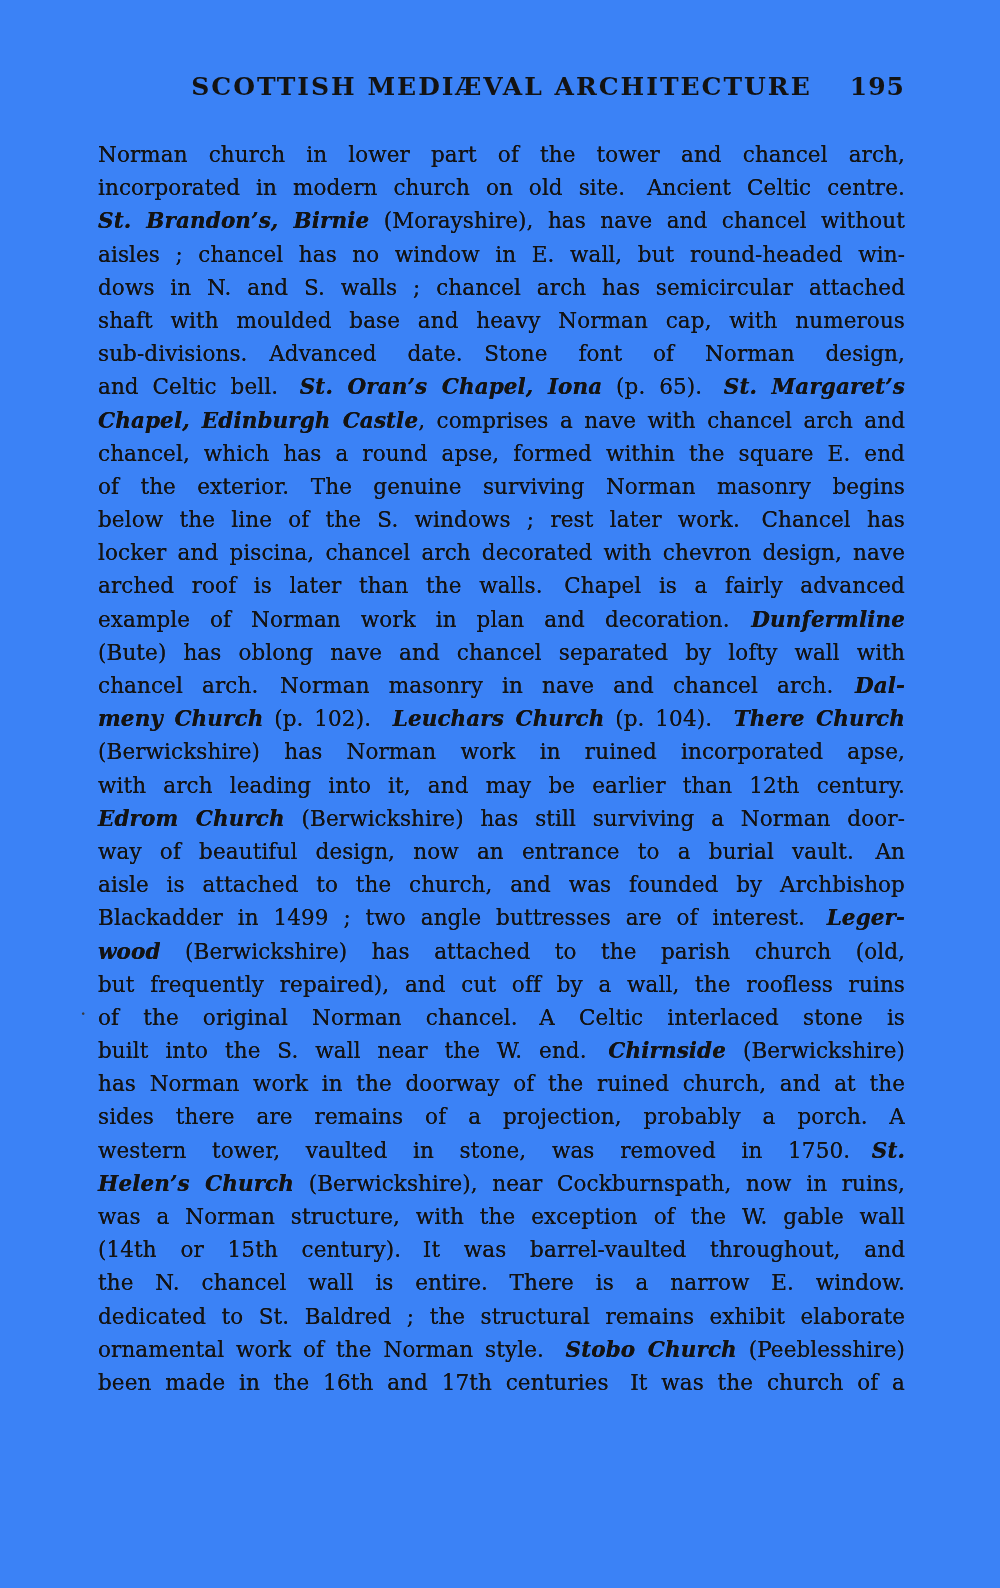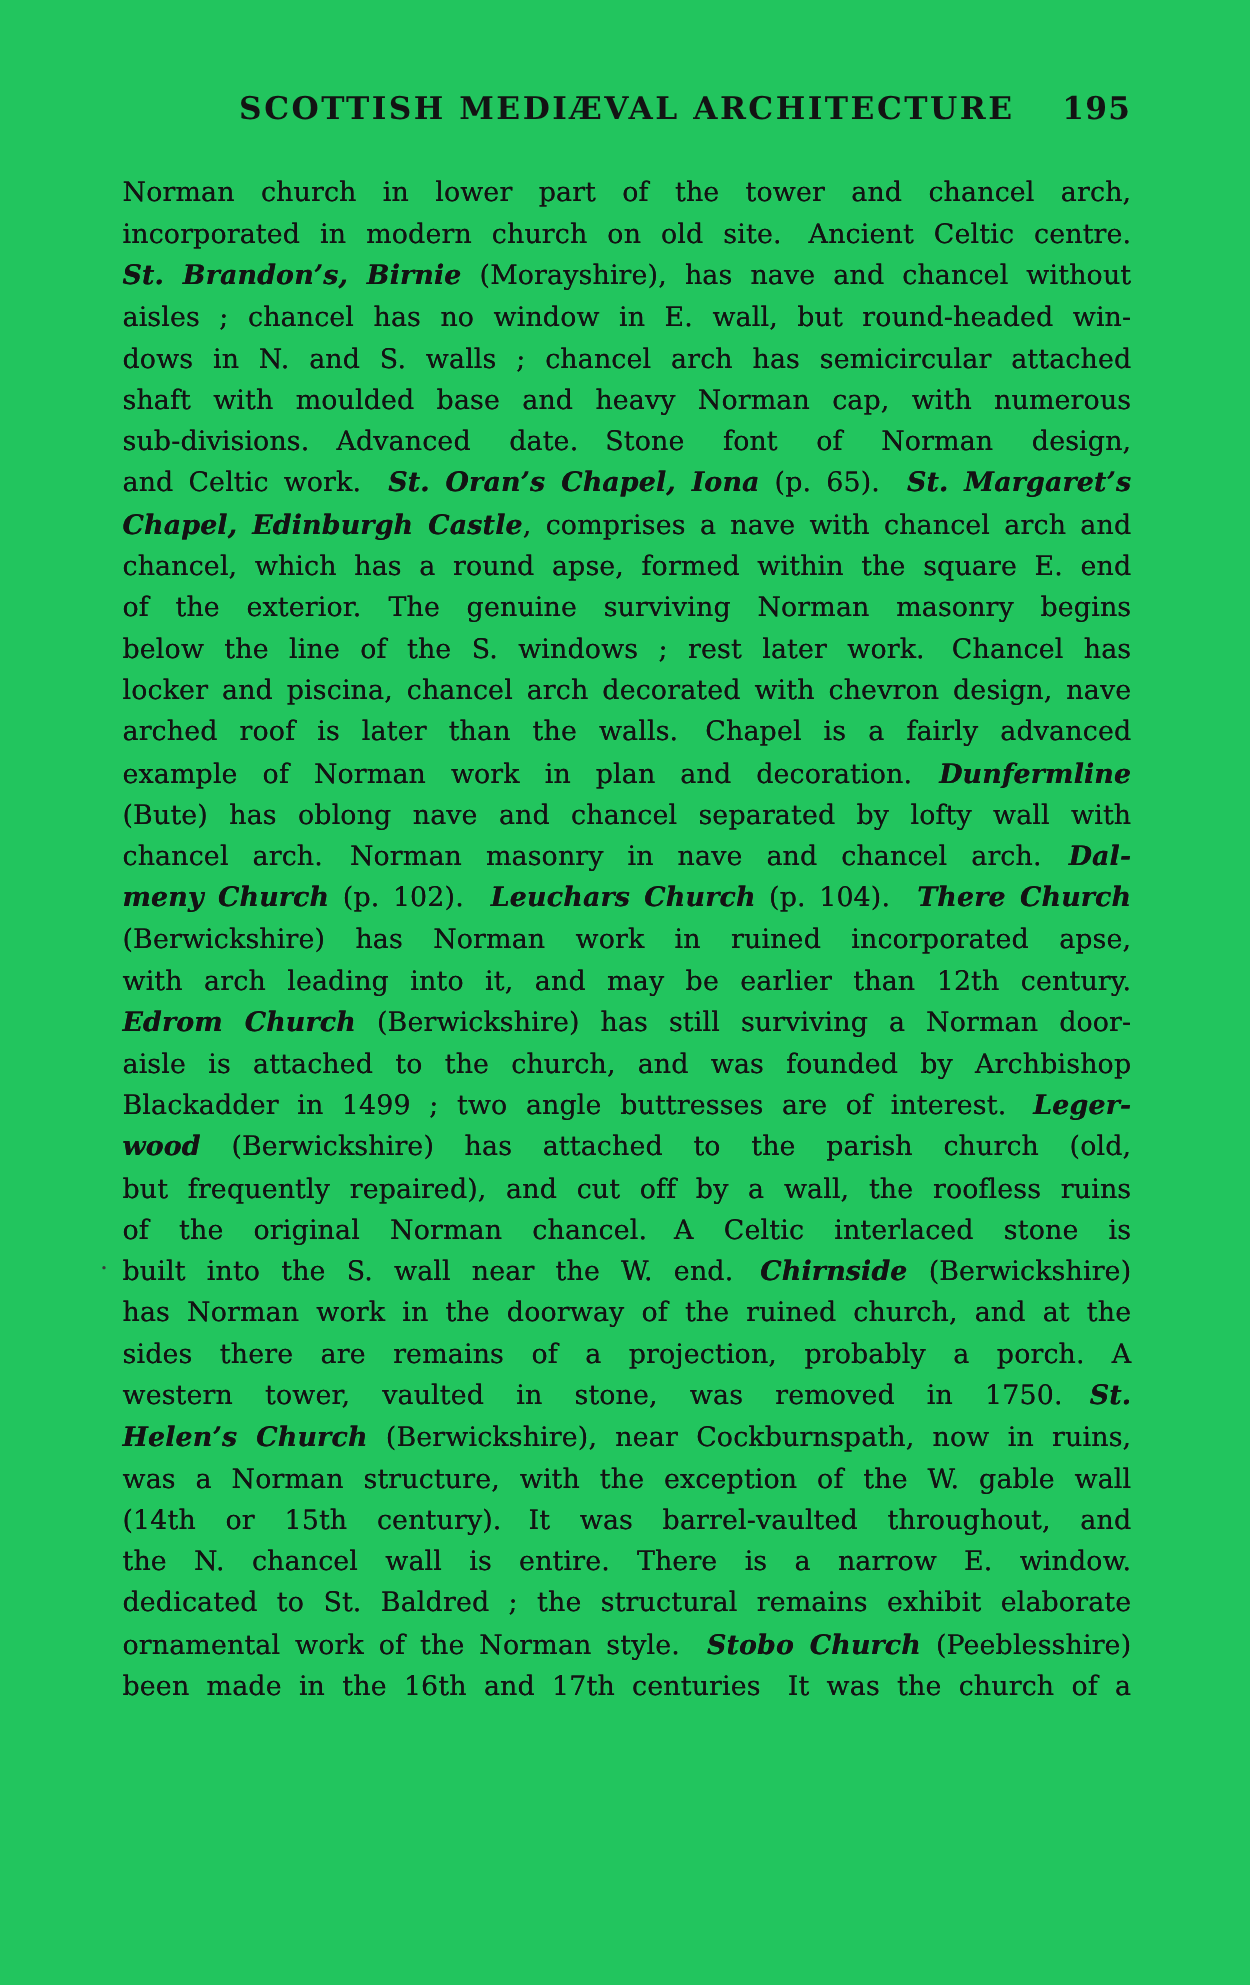--- a/index.html
+++ b/index.html
@@ -4,21 +4,21 @@
 <style>
   html, body {
     margin: 0;
     padding: 0;
     background: #ffffff;
   }
   .page {
     position: relative;
     width: 1000px;
     height: 1588px;
-    background: #22c55e;
+    background: #3b82f6;
     overflow: hidden;
     font-family: "DejaVu Serif", "Liberation Serif", serif;
     color: #131313;
   }
   .running-head {
     position: absolute;
     top: 72px;
     left: 98px;
     width: 807px;
     display: flex;
@@ -79,34 +79,35 @@
   <span class="page-number">195</span>
 
   <div class="text-block">
       <div class="line"><span>Norman church in lower part of the tower and chancel arch,</span></div>
       <div class="line"><span>incorporated in modern church on old site. Ancient Celtic centre.</span></div>
       <div class="line"><span class="it">St. Brandon’s, Birnie</span><span> (Morayshire), has nave and chancel without</span></div>
       <div class="line"><span>aisles ; chancel has no window in E. wall, but round-headed win-</span></div>
       <div class="line"><span>dows in N. and S. walls ; chancel arch has semicircular attached</span></div>
       <div class="line"><span>shaft with moulded base and heavy Norman cap, with numerous</span></div>
       <div class="line"><span>sub-divisions. Advanced date. Stone font of Norman design,</span></div>
-      <div class="line"><span>and Celtic work. </span><span class="it">St. Oran’s Chapel, Iona</span><span> (p. 65). </span><span class="it">St. Margaret’s</span></div>
+      <div class="line"><span>and Celtic bell. </span><span class="it">St. Oran’s Chapel, Iona</span><span> (p. 65). </span><span class="it">St. Margaret’s</span></div>
       <div class="line"><span class="it">Chapel, Edinburgh Castle</span><span>, comprises a nave with chancel arch and</span></div>
       <div class="line"><span>chancel, which has a round apse, formed within the square E. end</span></div>
       <div class="line"><span>of the exterior. The genuine surviving Norman masonry begins</span></div>
       <div class="line"><span>below the line of the S. windows ; rest later work. Chancel has</span></div>
       <div class="line"><span>locker and piscina, chancel arch decorated with chevron design, nave</span></div>
       <div class="line"><span>arched roof is later than the walls. Chapel is a fairly advanced</span></div>
       <div class="line"><span>example of Norman work in plan and decoration. </span><span class="it">Dunfermline</span></div>
       <div class="line"><span>(Bute) has oblong nave and chancel separated by lofty wall with</span></div>
       <div class="line"><span>chancel arch. Norman masonry in nave and chancel arch. </span><span class="it">Dal-</span></div>
       <div class="line"><span class="it">meny Church</span><span> (p. 102). </span><span class="it">Leuchars Church</span><span> (p. 104). </span><span class="it">There Church</span></div>
       <div class="line"><span>(Berwickshire) has Norman work in ruined incorporated apse,</span></div>
       <div class="line"><span>with arch leading into it, and may be earlier than 12th century.</span></div>
       <div class="line"><span class="it">Edrom Church</span><span> (Berwickshire) has still surviving a Norman door-</span></div>
+      <div class="line"><span>way of beautiful design, now an entrance to a burial vault. An</span></div>
       <div class="line"><span>aisle is attached to the church, and was founded by Archbishop</span></div>
       <div class="line"><span>Blackadder in 1499 ; two angle buttresses are of interest. </span><span class="it">Leger-</span></div>
       <div class="line"><span class="it">wood</span><span> (Berwickshire) has attached to the parish church (old,</span></div>
       <div class="line"><span>but frequently repaired), and cut off by a wall, the roofless ruins</span></div>
       <div class="line"><span>of the original Norman chancel. A Celtic interlaced stone is</span></div>
       <div class="line"><span>built into the S. wall near the W. end. </span><span class="it">Chirnside</span><span> (Berwickshire)</span></div>
       <div class="line"><span>has Norman work in the doorway of the ruined church, and at the</span></div>
       <div class="line"><span>sides there are remains of a projection, probably a porch. A</span></div>
       <div class="line"><span>western tower, vaulted in stone, was removed in 1750. </span><span class="it">St.</span></div>
       <div class="line"><span class="it">Helen’s Church</span><span> (Berwickshire), near Cockburnspath, now in ruins,</span></div>

